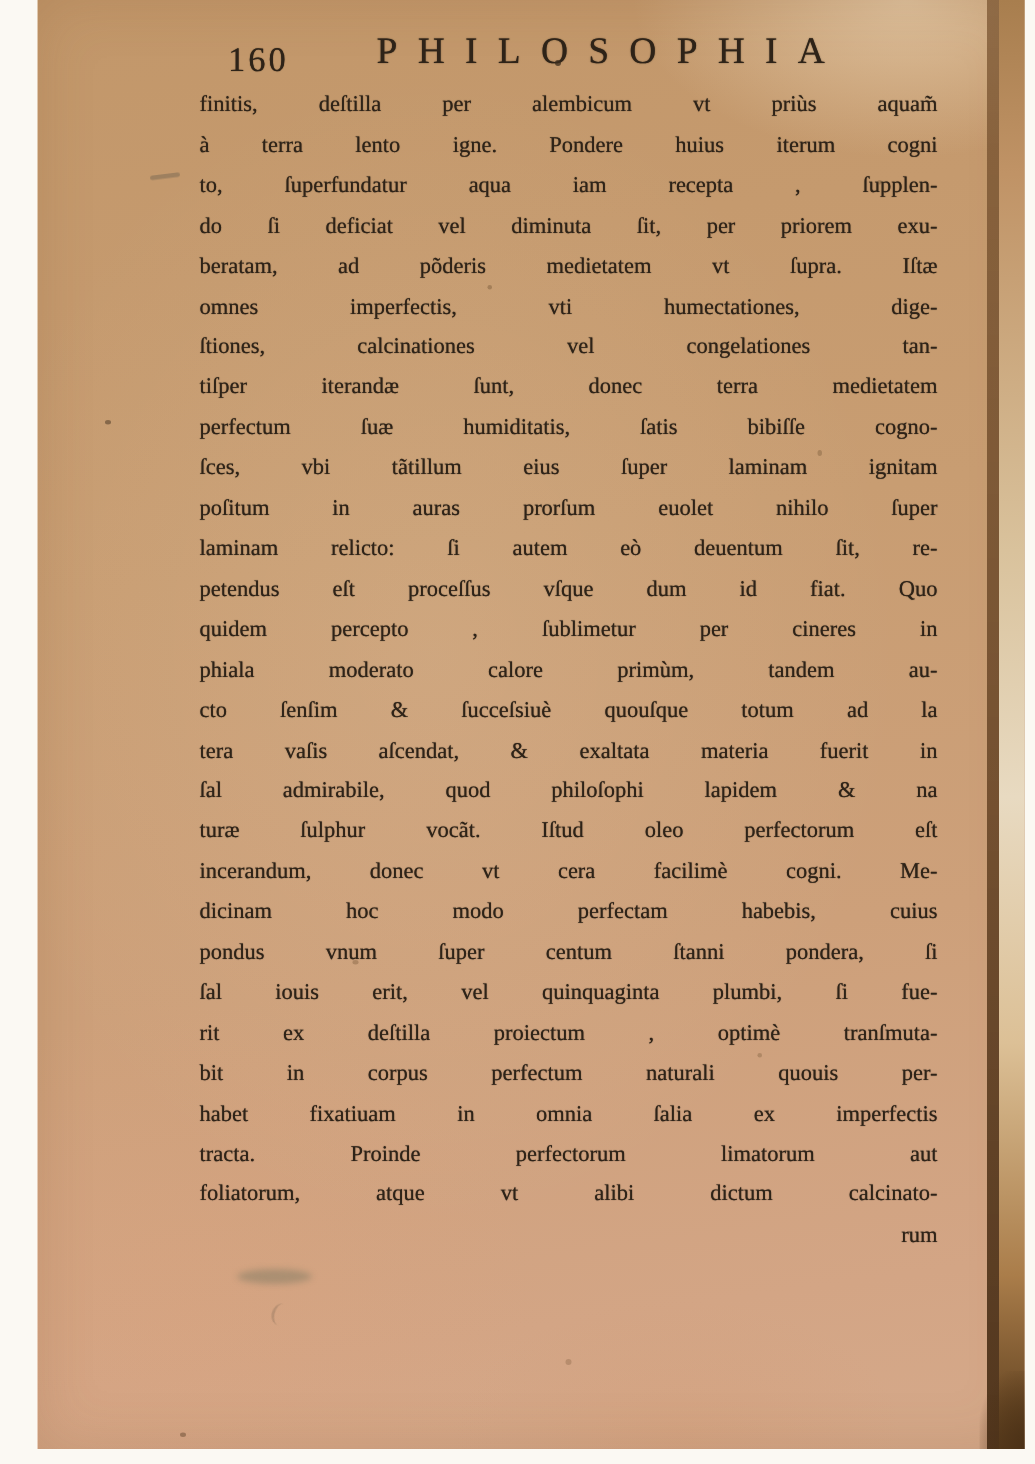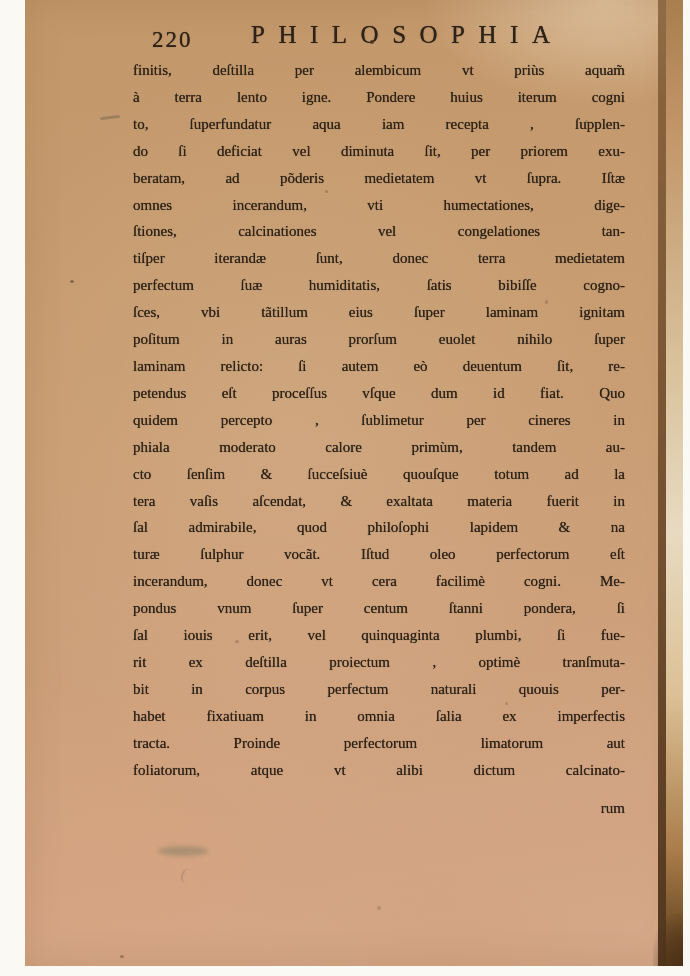--- a/index.html
+++ b/index.html
@@ -44,21 +44,21 @@
     text-align:center;font-size:25px;letter-spacing:.54em;text-indent:.54em;
     text-shadow:0 0 .8px rgba(40,30,20,.9);
   }
   #text-block{
     position:absolute;left:108px;top:57px;width:492px;
     color:var(--ink,#2e2318);
     font-size:15px;line-height:26.9px;
     text-shadow:0 0 .7px rgba(40,30,20,.85);
   }
   .text-line{text-align:justify;text-align-last:justify;white-space:nowrap_off;}
-  #catchword{text-align:right;text-align-last:right;margin-top:12px;}
+  #catchword{text-align:right;text-align-last:right;margin-top:1px;}
   .mark{position:absolute;}
   .m-dash{left:75px;top:116px;width:20px;height:3px;background:rgba(100,90,75,.40);transform:rotate(-7deg);border-radius:2px;filter:blur(.4px);}
   .m-speck1{left:45px;top:280px;width:4px;height:3px;background:rgba(80,60,40,.55);border-radius:50%;}
   .m-smudge{left:133px;top:846px;width:50px;height:10px;background:rgba(104,110,90,.38);border-radius:50%;filter:blur(2px);}
   .m-squiggle{left:156px;top:869px;width:11px;height:15px;border-left:2px solid rgba(120,100,80,.30);border-radius:60% 0 0 55%;transform:rotate(12deg);filter:blur(.5px);}
   .m-titledot{left:345px;top:40px;width:4px;height:4px;background:rgba(60,45,30,.75);border-radius:50%;}
   .m-s2{left:300px;top:190px;width:3px;height:3px;background:rgba(110,80,50,.4);border-radius:50%;}
   .m-s3{left:520px;top:300px;width:3px;height:4px;background:rgba(110,80,50,.35);border-radius:50%;}
   .m-s4{left:210px;top:640px;width:4px;height:3px;background:rgba(110,80,50,.35);border-radius:50%;}
   .m-s5{left:480px;top:702px;width:3px;height:3px;background:rgba(110,80,50,.32);border-radius:50%;}
@@ -66,45 +66,46 @@
   .m-s7{left:560px;top:120px;width:3px;height:3px;background:rgba(110,80,50,.35);border-radius:50%;}
   .m-s8{left:95px;top:955px;width:4px;height:3px;background:rgba(90,65,40,.45);border-radius:50%;}
 </style>
 </head>
 <body>
 
 <div id="scan">
   <div id="paper">
 
     <div id="page-header">
-      <div id="page-number">220</div>
+      <div id="page-number">160</div>
       <div id="running-title">PHILOSOPHIA</div>
     </div>
 
     <div id="text-block">
       <div class="text-line">finitis, deſtilla per alembicum vt priùs aquam̃</div>
       <div class="text-line">à terra lento igne. Pondere huius iterum cogni</div>
       <div class="text-line">to, ſuperfundatur aqua iam recepta , ſupplen-</div>
       <div class="text-line">do ſi deficiat vel diminuta ſit, per priorem exu-</div>
       <div class="text-line">beratam, ad põderis medietatem vt ſupra. Iſtæ</div>
-      <div class="text-line">omnes incerandum, vti humectationes, dige-</div>
+      <div class="text-line">omnes imperfectis, vti humectationes, dige-</div>
       <div class="text-line">ſtiones, calcinationes vel congelationes tan-</div>
       <div class="text-line">tiſper iterandæ ſunt, donec terra medietatem</div>
       <div class="text-line">perfectum ſuæ humiditatis, ſatis bibiſſe cogno-</div>
       <div class="text-line">ſces, vbi tãtillum eius ſuper laminam ignitam</div>
       <div class="text-line">poſitum in auras prorſum euolet nihilo ſuper</div>
       <div class="text-line">laminam relicto: ſi autem eò deuentum ſit, re-</div>
       <div class="text-line">petendus eſt proceſſus vſque dum id fiat. Quo</div>
       <div class="text-line">quidem percepto , ſublimetur per cineres in</div>
       <div class="text-line">phiala moderato calore primùm, tandem au-</div>
       <div class="text-line">cto ſenſim &amp; ſucceſsiuè quouſque totum ad la</div>
       <div class="text-line">tera vaſis aſcendat, &amp; exaltata materia fuerit in</div>
       <div class="text-line">ſal admirabile, quod philoſophi lapidem &amp; na</div>
       <div class="text-line">turæ ſulphur vocãt. Iſtud oleo perfectorum eſt</div>
       <div class="text-line">incerandum, donec vt cera facilimè cogni. Me-</div>
+      <div class="text-line">dicinam hoc modo perfectam habebis, cuius</div>
       <div class="text-line">pondus vnum ſuper centum ſtanni pondera, ſi</div>
       <div class="text-line">ſal iouis erit, vel quinquaginta plumbi, ſi fue-</div>
       <div class="text-line">rit ex deſtilla proiectum , optimè tranſmuta-</div>
       <div class="text-line">bit in corpus perfectum naturali quouis per-</div>
       <div class="text-line">habet fixatiuam in omnia ſalia ex imperfectis</div>
       <div class="text-line">tracta. Proinde perfectorum limatorum aut</div>
       <div class="text-line">foliatorum, atque vt alibi dictum calcinato-</div>
       <div id="catchword" class="text-line">rum</div>
     </div>
 

